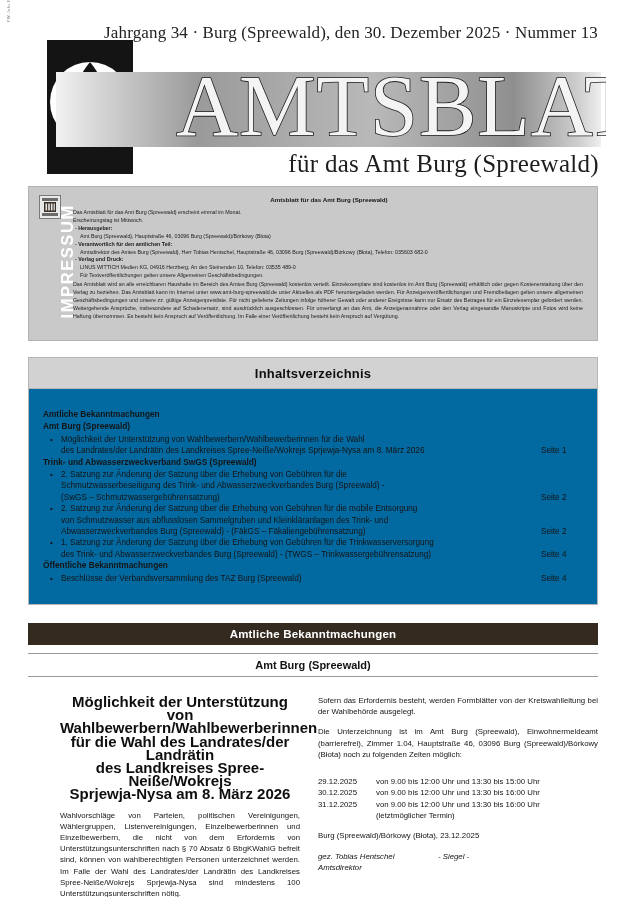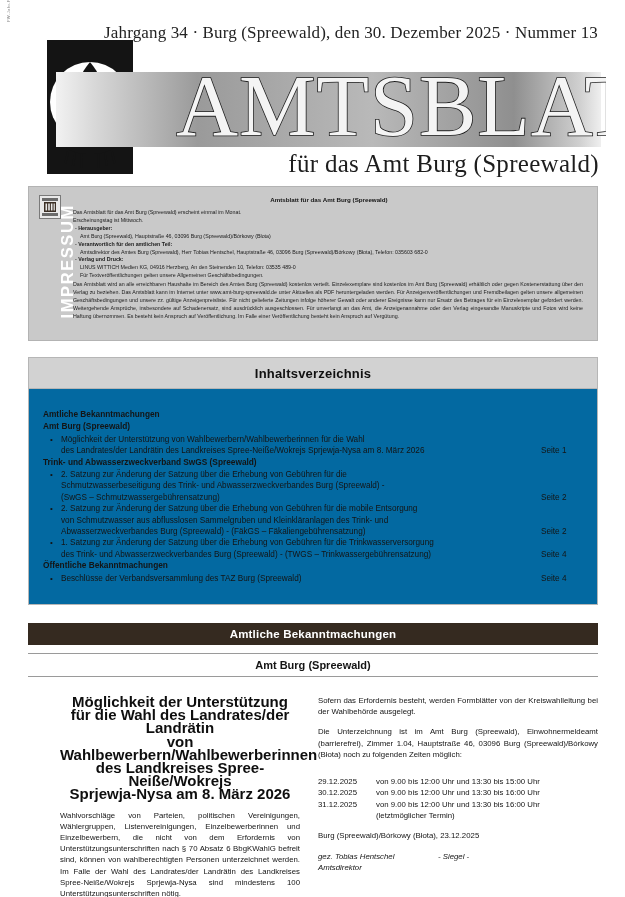--- a/index.html
+++ b/index.html
@@ -301,22 +301,22 @@
   </div>
 
   <div class="sect-band">Amtliche Bekanntmachungen</div>
   <div class="sub-band">Amt Burg (Spreewald)</div>
 
   <div class="cols">
 
     <div class="col col-left">
       <div class="art-title" id="art-title">
           <div>Möglichkeit der Unterstützung</div>
+          <div>von Wahlbewerbern/Wahlbewerberinnen</div>
           <div>für die Wahl des Landrates/der Landrätin</div>
-          <div>von Wahlbewerbern/Wahlbewerberinnen</div>
           <div>des Landkreises Spree-Neiße/Wokrejs</div>
           <div>Sprjewja-Nysa am 8. März 2026</div>
         </div>
       <div class="p last">Wahlvorschläge von Parteien, politischen Vereinigungen, Wählergruppen, Listenvereinigungen, Einzelbewerberinnen und Einzelbewerbern, die nicht von dem Erfordernis von Unterstützungsunterschriften nach § 70 Absatz 6 BbgKWahlG befreit sind, können von wahlberechtigten Personen unterzeichnet werden. Im Falle der Wahl des Landrates/der Landrätin des Landkreises Spree-Neiße/Wokrejs Sprjewja-Nysa sind mindestens 100 Unterstützungsunterschriften nötig.</div>
     </div>
 
     <div class="col col-right">
       <div class="p">Sofern das Erfordernis besteht, werden Formblätter von der Kreiswahlleitung bei der Wahlbehörde ausgelegt.</div>
       <div class="p">Die Unterzeichnung ist im Amt Burg (Spreewald), Einwohnermeldeamt (barrierefrei), Zimmer 1.04, Hauptstraße 46, 03096 Burg (Spreewald)/Bórkowy (Błota) noch zu folgenden Zeiten möglich:</div>
       <div class="times" id="times-block">

